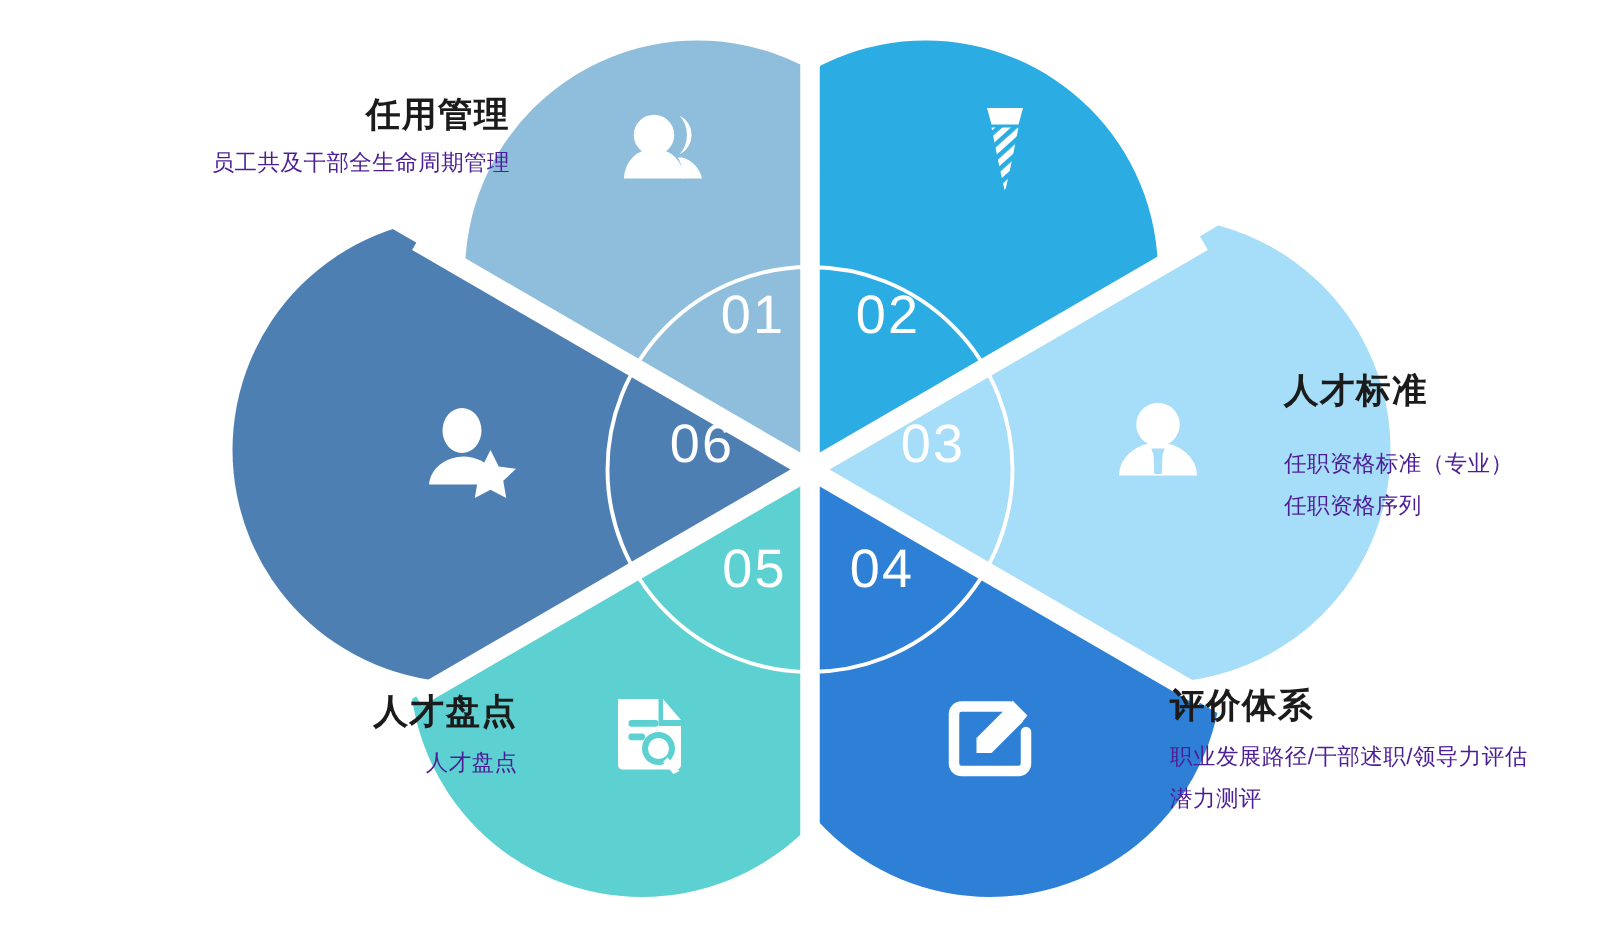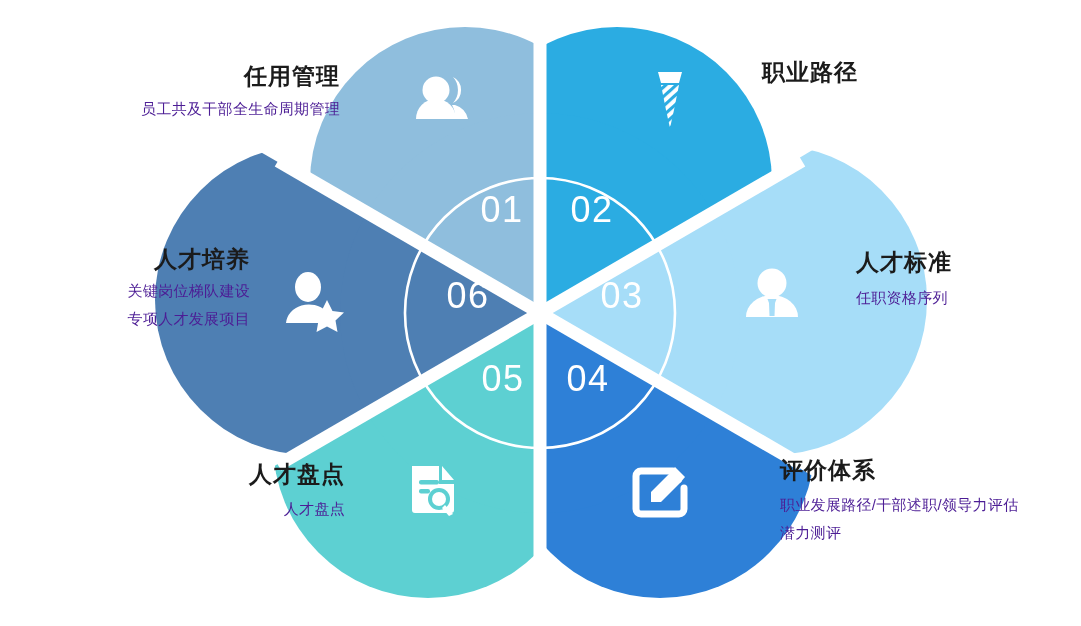--- a/index.html
+++ b/index.html
@@ -44,21 +44,21 @@
   #lab-01 { left:0;    top:62px;  width:340px; }
   #lab-02 { left:762px; top:58px;  width:320px; }
   #lab-06 { left:0;    top:245px; width:250px; }
   #lab-03 { left:856px; top:248px; width:225px; }
   #lab-05 { left:100px; top:460px; width:245px; }
   #lab-04 { left:780px; top:456px; width:330px; }
 
   #lab-01 .ttl { margin-bottom:4px; }
   #lab-02 .ttl { margin-bottom:6px; }
   #lab-06 .ttl { margin-bottom:3px; }
-  #lab-03 .ttl { margin-bottom:7px; }
+  #lab-03 .ttl { margin-bottom:19px;font-family:Liberation Mono, monospace; }
   #lab-05 .ttl { margin-bottom:6px; }
   #lab-04 .ttl { margin-bottom:6px; }
 </style>
 </head>
 <body>
 
 <div id="stage">
 
   <svg id="flower" viewBox="0 0 1081 626">
     <defs>
@@ -216,38 +216,33 @@
     </g>
 
   </svg>
 
   <div class="label left" id="lab-01">
     <div class="ttl">任用管理</div>
     <div class="sub">员工共及干部全生命周期管理</div>
   </div>
 
   <div class="label right" id="lab-02">
-    <div class="ttl">职业路径</div>
   </div>
 
   <div class="label right" id="lab-03">
     <div class="ttl">人才标准</div>
+    <div class="sub">任职资格标准（专业）</div>
     <div class="sub">任职资格序列</div>
   </div>
 
   <div class="label right" id="lab-04">
     <div class="ttl">评价体系</div>
     <div class="sub">职业发展路径/干部述职/领导力评估</div>
     <div class="sub">潜力测评</div>
   </div>
 
   <div class="label left" id="lab-05">
     <div class="ttl">人才盘点</div>
     <div class="sub">人才盘点</div>
   </div>
 
-  <div class="label left" id="lab-06">
-    <div class="ttl">人才培养</div>
-    <div class="sub">关键岗位梯队建设</div>
-    <div class="sub">专项人才发展项目</div>
-  </div>
 
 </div>
 
 </body></html>

